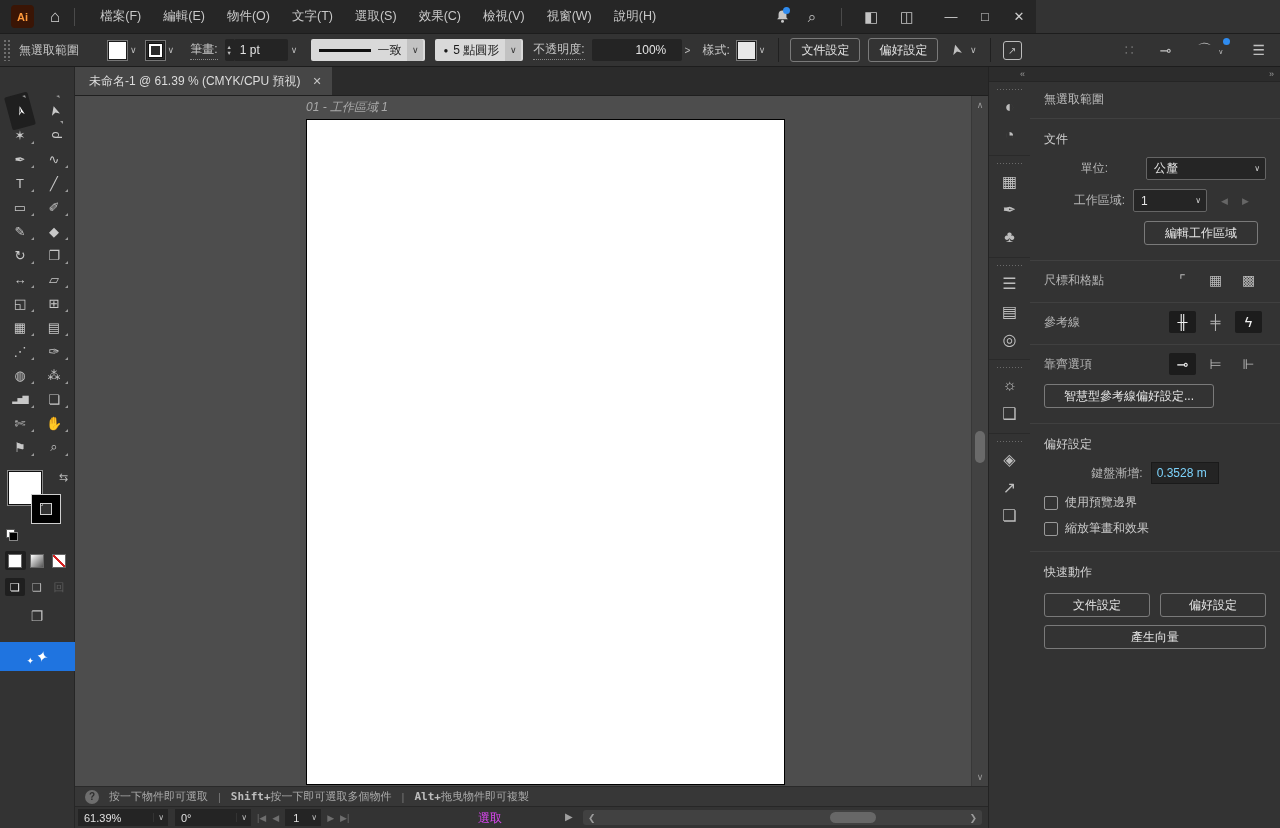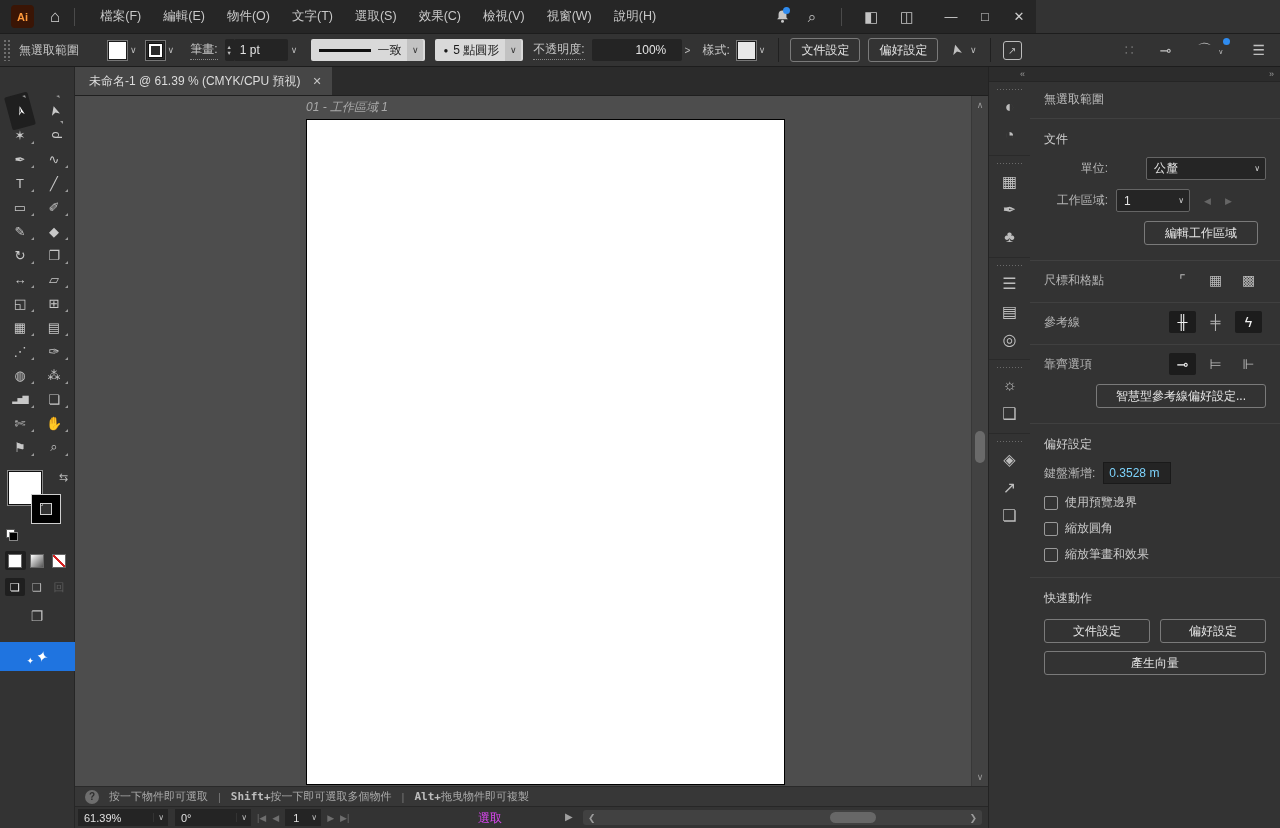--- a/index.html
+++ b/index.html
@@ -131,21 +131,21 @@
   .dock-group{border-bottom:1px solid #2a2a2a;padding-bottom:6px;}
   
   #properties{position:absolute;left:1030px;top:67px;width:250px;height:761px;background:#333;box-sizing:border-box;}
   #props-headstrip{height:14px;background:#2c2c2c;color:#9a9a9a;font-size:9px;display:flex;
     align-items:center;justify-content:flex-end;padding-right:6px;border-bottom:1px solid #252525;}
   #props-tabrow{height:27px;background:#2b2b2b;display:flex;}
   #props-tab{background:#333;color:#e8e8e8;padding:0 16px;display:flex;align-items:center;font-size:12.5px;}
   .p-noselect{color:#bdbdbd;padding:9px 14px 10px;border-bottom:1px solid #404040;}
   .p-section-title{color:#cfcfcf;padding:12px 14px 4px;}
   .p-divider{height:1px;background:#404040;margin-top:11px;}
-  .p-fieldrow{display:flex;align-items:center;padding:5px 14px 4px;}
+  .p-fieldrow{display:flex;align-items:center;padding:5px 14px 4px;justify-content:center;}
   .p-label{color:#b5b5b5;white-space:nowrap;}
   .p-label.right{width:64px;text-align:right;margin-right:8px;}
   .dd{background:#252525;border:1px solid #656565;border-radius:2px;height:21px;display:flex;
     align-items:center;color:#e6e6e6;}
   .dd .val{flex:1;padding:0 7px;}
   .dd .chev{font-size:8px;padding:0 5px;color:#cfcfcf;}
   .nav-arrow{color:#666;font-size:9px;margin-left:14px;}
   .btn{border:1px solid #7a7a7a;border-radius:3px;height:22px;display:flex;align-items:center;
     justify-content:center;color:#e5e5e5;background:transparent;white-space:nowrap;}
   .icon-row{display:flex;align-items:center;justify-content:space-between;padding:8px 14px 0;}
@@ -457,40 +457,36 @@
   <div class="p-divider"></div>
 
   <div class="icon-row">
     <div class="p-label">靠齊選項</div>
     <div class="icon-set">
       <div class="pbtn pressed">⊸</div>
       <div class="pbtn">⊨</div>
       <div class="pbtn">⊩</div>
     </div>
   </div>
-  <div class="p-fieldrow" style="justify-content:flex-end;padding-right:14px;padding-top:9px;">
+  <div class="p-fieldrow" style="justify-content:flex-start;padding-right:14px;padding-top:9px;">
     <div class="btn" style="width:168px;">智慧型參考線偏好設定...</div>
   </div>
   <div class="p-divider"></div>
 
   <div class="p-section-title">偏好設定</div>
   <div class="p-fieldrow">
     <div class="p-label" style="margin-right:8px;">鍵盤漸增:</div>
     <div class="kbd-field">0.3528 m</div>
   </div>
   <div class="cb-row">
     <div class="cb"></div>
     <span>使用預覽邊界</span>
   </div>
   <div class="cb-row">
     <div class="cb"></div>
-    <span>縮放圓角</span>
-  </div>
-  <div class="cb-row">
-    <div class="cb"></div>
     <span>縮放筆畫和效果</span>
   </div>
   <div class="p-divider"></div>
 
   <div class="p-section-title">快速動作</div>
   <div class="qa-btns">
     <div class="btn">文件設定</div>
     <div class="btn">偏好設定</div>
   </div>
   <div class="btn gen-btn">產生向量</div>

